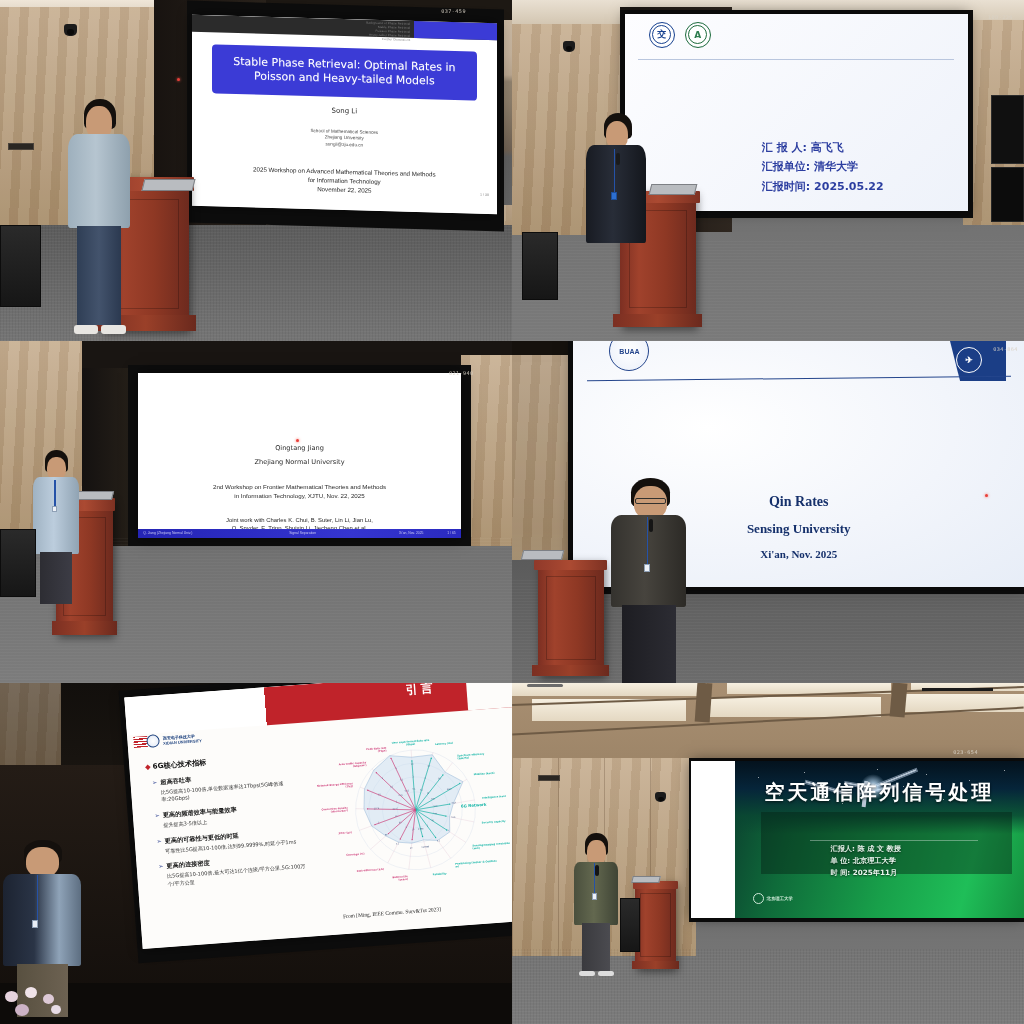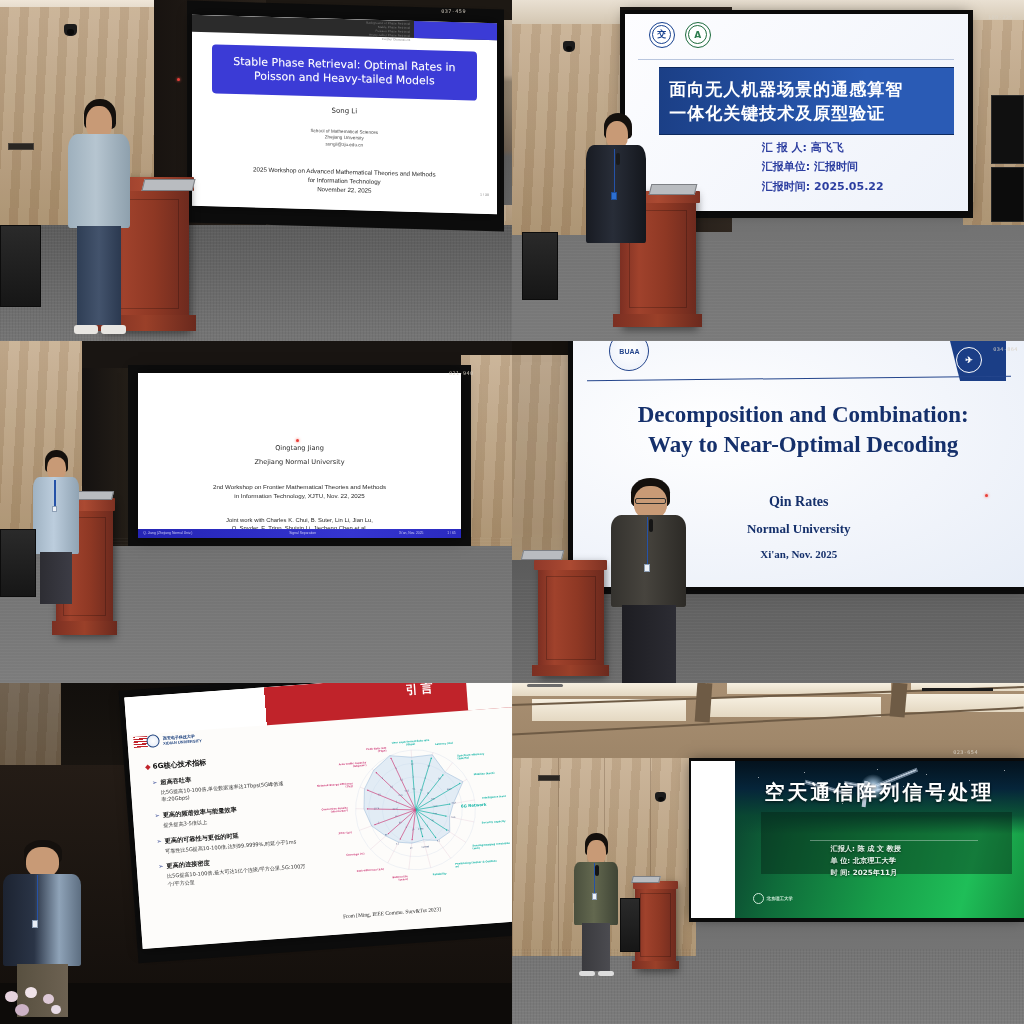--- a/index.html
+++ b/index.html
@@ -289,27 +289,23 @@
       <div class="cn-slide">
         <div class="cn-logos">
           <div class="seal">
               <div class="ch">交</div>
             </div>
           <div class="seal green">
               <div class="ch">A</div>
             </div>
         </div>
         <div class="cn-rule"></div>
-        <div class="cn-title">
-          <div>面向无人机器场景的通感算智</div>
-          <div>一体化关键技术及原型验证</div>
-        </div>
         <div class="cn-meta">
           <div><span>汇 报 人:</span> <span>高飞飞</span></div>
-          <div><span>汇报单位:</span> <span>汇报时间</span></div>
+          <div><span>汇报单位:</span> <span>清华大学</span></div>
           <div><span>汇报时间:</span> <span>2025.05.22</span></div>
         </div>
       </div>
     </div>
     <div class="id-badge" style="right:2.2%;top:4.2%">100-226</div>
 
     <div style="position:absolute;right:0;top:28%;width:6.5%;height:20%;background:#101010;border:1px solid #2c2c2c"></div>
     <div style="position:absolute;right:0;top:49%;width:6.5%;height:16%;background:#0c0c0c;border:1px solid #262626"></div>
 
     <div class="podium" style="left:21%;top:56%;width:15%;height:40%">
@@ -389,26 +385,22 @@
          background-image:repeating-linear-gradient(0deg,rgba(255,255,255,.03) 0 1px,transparent 1px 3px)"></div>
 
     <div class="screen-frame" style="left:11%;top:0;width:89%;height:74%"></div>
     <div class="screen" style="left:12%;top:0;width:88%;height:72%">
       <div class="dc-slide">
         <div class="dc-logo-l">BUAA</div>
         <div class="dc-logo-r">
             <div class="badge">✈</div>
           </div>
         <div class="dc-top-rule"></div>
-        <div class="dc-title">
-          <div>Decomposition and Combination:</div>
-          <div>Way to Near-Optimal Decoding</div>
-        </div>
         <div class="dc-name-en">Qin Rates</div>
-        <div class="dc-univ">Normal University</div>
+        <div class="dc-univ">Sensing University</div>
         <div class="dc-place">Xi'an, Nov. 2025</div>
         <div class="red-dot" style="right:8%;top:62%"></div>
       </div>
     </div>
     <div class="id-badge" style="right:1.2%;top:1.5%">034-864</div>
 
     <div class="podium" style="left:5%;top:64%;width:13%;height:34%">
       <div class="top"></div>
         <div class="base"></div>
         <div class="panel-in"></div>

